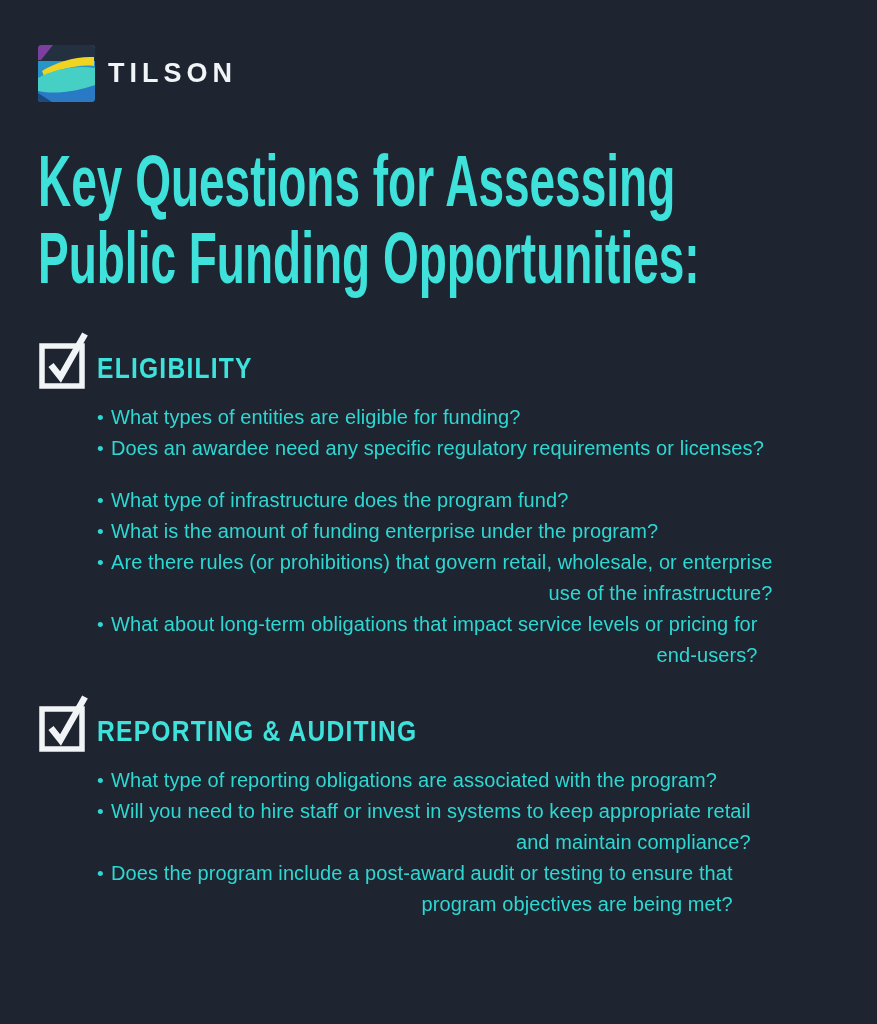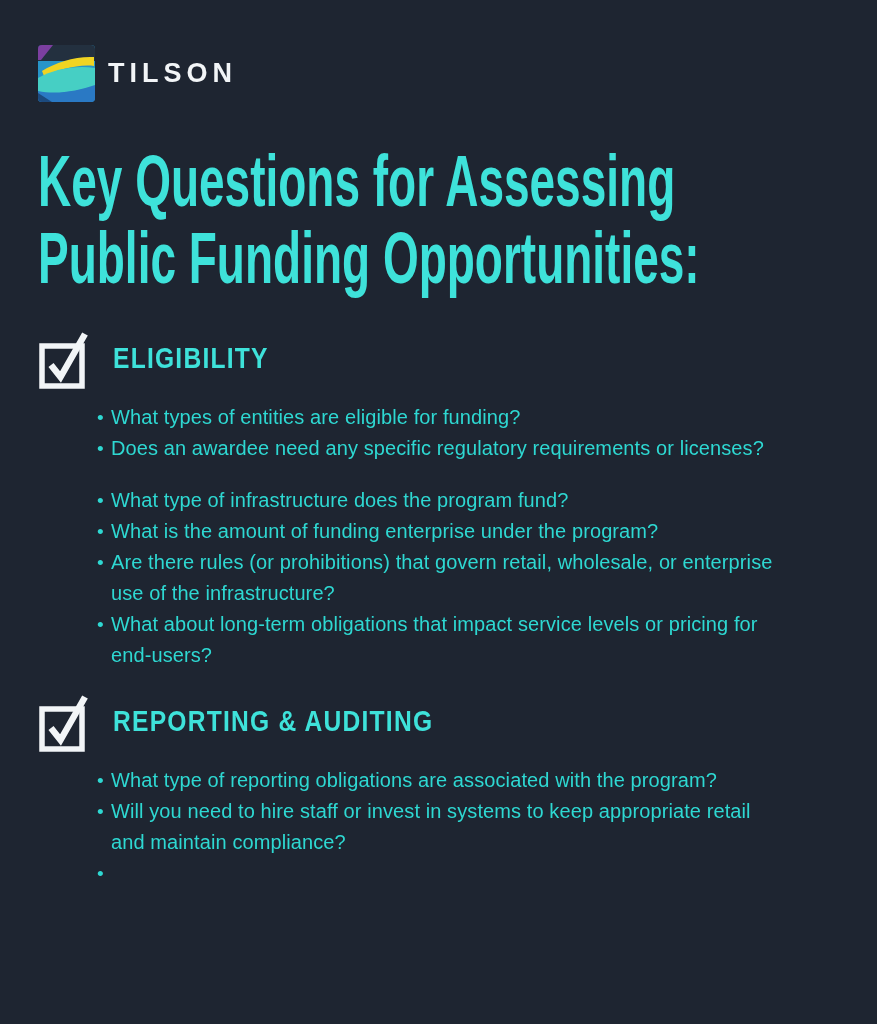--- a/index.html
+++ b/index.html
@@ -51,22 +51,22 @@
     letter-spacing: 0px;
     transform: scaleX(0.63);
     transform-origin: left top;
     white-space: nowrap;
   }
   .title .tline { display: block; }
   
   .section { margin-top: 21px; }
   .sec-head {
     display: flex;
-    align-items: center;
-    gap: 25px;
+    align-items: flex-end;
+    gap: 9px;
     height: 60px;
   }
   .checkbox {
     width: 50px;
     height: 60px;
     flex: 0 0 auto;
     display: inline-block;
   }
   .sec-title {
     margin: 0 0 2px 0;
@@ -94,20 +94,21 @@
   .dot {
     flex: 0 0 14px;
     width: 14px;
     color: #2ed8d2;
     font-size: 19px;
     line-height: 31px;
   }
   .btext {
     white-space: pre-line;
     letter-spacing: 0.1px;
+    text-align: right;
   }
 </style>
 </head>
 <body>
 
 <div class="page">
 
   <header class="logo-row">
     <span class="logo-icon">
       <svg width="57" height="57" viewBox="0 0 57 57" xmlns="http://www.w3.org/2000/svg">
@@ -195,18 +196,20 @@
   </li>
 
   <li class="bullet">
     <span class="dot">•</span>
     <span class="btext">Will you need to hire staff or invest in systems to keep appropriate retail
 and maintain compliance?</span>
   </li>
 
   <li class="bullet">
     <span class="dot">•</span>
+    <span class="btext">Does the program include a post-award audit or testing to ensure that
+program objectives are being met?</span>
   </li>
 </ul>
   </section>
 </main>
 
 </div>
 
 </body></html>

